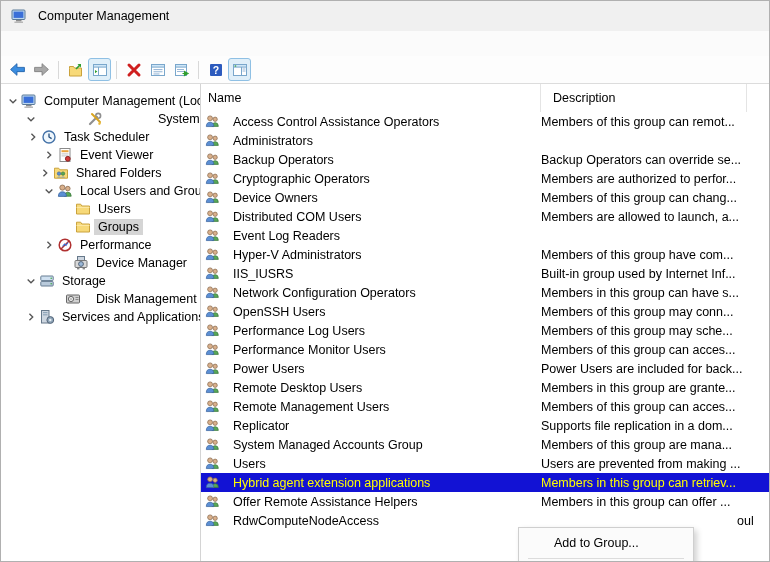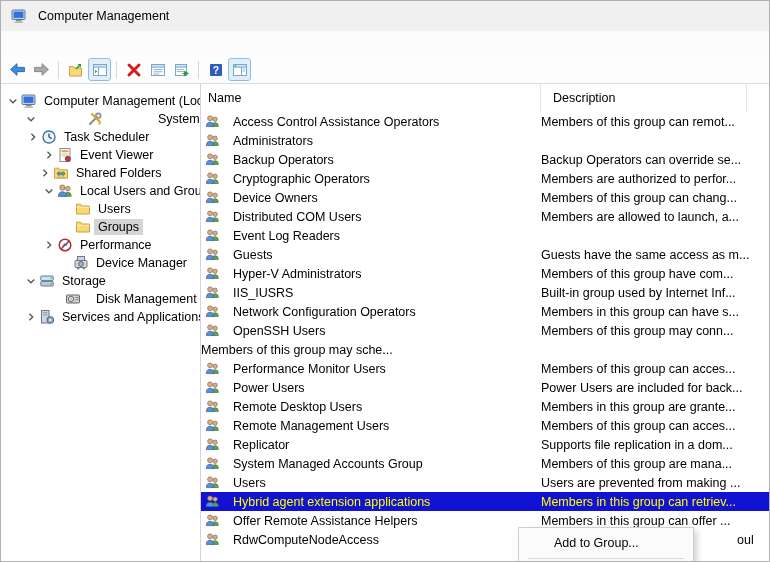--- a/index.html
+++ b/index.html
@@ -464,34 +464,20 @@
           <div class="list-row">
             <div class="cell-name">
               <span>
                 <svg width="15" height="15" viewBox="0 0 16 16">
                   <circle cx="10.8" cy="5.6" r="2.3" fill="#d9b08c" stroke="#8a6b4f" stroke-width="0.8"></circle>
                   <path d="M7.4 13.2 q0-4 3.4-4 t3.4 4 z" fill="#58a858" stroke="#3c7a3c" stroke-width="0.8"></path>
                   <circle cx="5.4" cy="4.6" r="2.6" fill="#d9b08c" stroke="#8a6b4f" stroke-width="0.8"></circle>
                   <path d="M1.4 13.4 q0-4.6 4-4.6 t4 4.6 z" fill="#5b8fd4" stroke="#3b66a0" stroke-width="0.8"></path>
                 </svg>
               </span>
-              <span>Guests</span>
-            </div>
-            <div class="cell-desc">Guests have the same access as m...</div>
-          </div>
-          <div class="list-row">
-            <div class="cell-name">
-              <span>
-                <svg width="15" height="15" viewBox="0 0 16 16">
-                  <circle cx="10.8" cy="5.6" r="2.3" fill="#d9b08c" stroke="#8a6b4f" stroke-width="0.8"></circle>
-                  <path d="M7.4 13.2 q0-4 3.4-4 t3.4 4 z" fill="#58a858" stroke="#3c7a3c" stroke-width="0.8"></path>
-                  <circle cx="5.4" cy="4.6" r="2.6" fill="#d9b08c" stroke="#8a6b4f" stroke-width="0.8"></circle>
-                  <path d="M1.4 13.4 q0-4.6 4-4.6 t4 4.6 z" fill="#5b8fd4" stroke="#3b66a0" stroke-width="0.8"></path>
-                </svg>
-              </span>
               <span>Hyper-V Administrators</span>
             </div>
             <div class="cell-desc">Members of this group have com...</div>
           </div>
           <div class="list-row">
             <div class="cell-name">
               <span>
                 <svg width="15" height="15" viewBox="0 0 16 16">
                   <circle cx="10.8" cy="5.6" r="2.3" fill="#d9b08c" stroke="#8a6b4f" stroke-width="0.8"></circle>
                   <path d="M7.4 13.2 q0-4 3.4-4 t3.4 4 z" fill="#58a858" stroke="#3c7a3c" stroke-width="0.8"></path>
@@ -525,20 +511,31 @@
                   <path d="M7.4 13.2 q0-4 3.4-4 t3.4 4 z" fill="#58a858" stroke="#3c7a3c" stroke-width="0.8"></path>
                   <circle cx="5.4" cy="4.6" r="2.6" fill="#d9b08c" stroke="#8a6b4f" stroke-width="0.8"></circle>
                   <path d="M1.4 13.4 q0-4.6 4-4.6 t4 4.6 z" fill="#5b8fd4" stroke="#3b66a0" stroke-width="0.8"></path>
                 </svg>
               </span>
               <span>OpenSSH Users</span>
             </div>
             <div class="cell-desc">Members of this group may conn...</div>
           </div>
           <div class="list-row">
+            <div class="cell-name">
+              <span>
+                <svg width="15" height="15" viewBox="0 0 16 16">
+                  <circle cx="10.8" cy="5.6" r="2.3" fill="#d9b08c" stroke="#8a6b4f" stroke-width="0.8"></circle>
+                  <path d="M7.4 13.2 q0-4 3.4-4 t3.4 4 z" fill="#58a858" stroke="#3c7a3c" stroke-width="0.8"></path>
+                  <circle cx="5.4" cy="4.6" r="2.6" fill="#d9b08c" stroke="#8a6b4f" stroke-width="0.8"></circle>
+                  <path d="M1.4 13.4 q0-4.6 4-4.6 t4 4.6 z" fill="#5b8fd4" stroke="#3b66a0" stroke-width="0.8"></path>
+                </svg>
+              </span>
+              <span>Performance Log Users</span>
+            </div>
             <div class="cell-desc">Members of this group may sche...</div>
           </div>
           <div class="list-row">
             <div class="cell-name">
               <span>
                 <svg width="15" height="15" viewBox="0 0 16 16">
                   <circle cx="10.8" cy="5.6" r="2.3" fill="#d9b08c" stroke="#8a6b4f" stroke-width="0.8"></circle>
                   <path d="M7.4 13.2 q0-4 3.4-4 t3.4 4 z" fill="#58a858" stroke="#3c7a3c" stroke-width="0.8"></path>
                   <circle cx="5.4" cy="4.6" r="2.6" fill="#d9b08c" stroke="#8a6b4f" stroke-width="0.8"></circle>
                   <path d="M1.4 13.4 q0-4.6 4-4.6 t4 4.6 z" fill="#5b8fd4" stroke="#3b66a0" stroke-width="0.8"></path>

